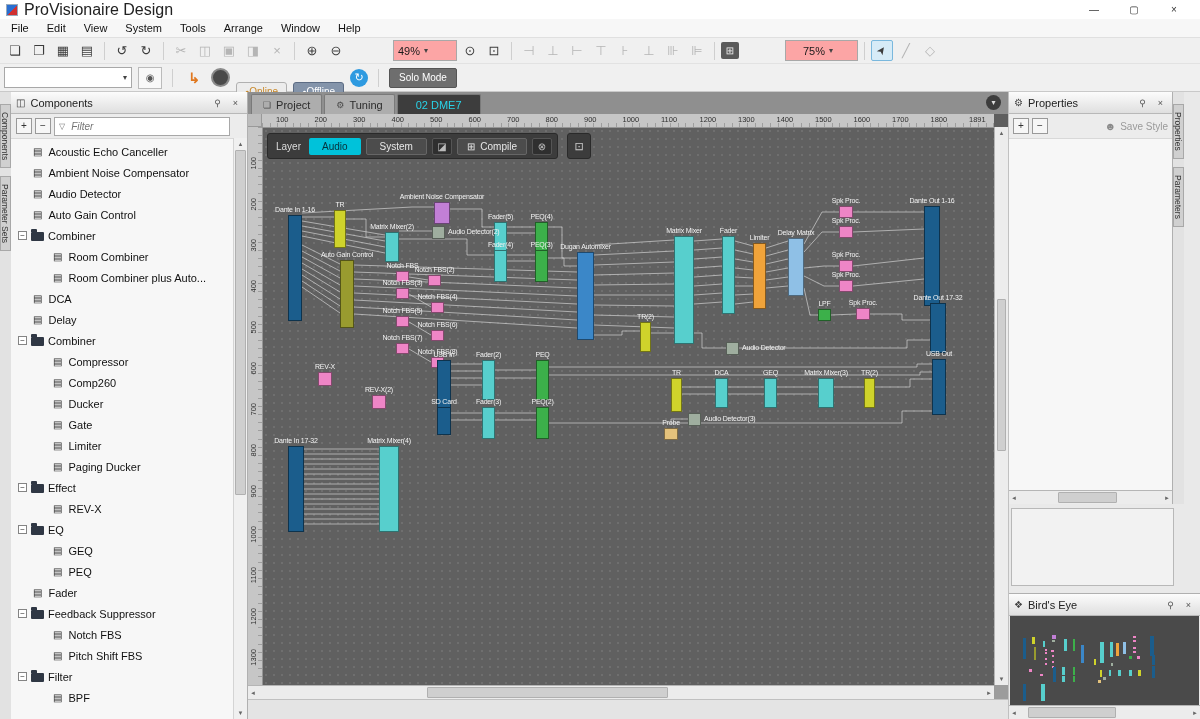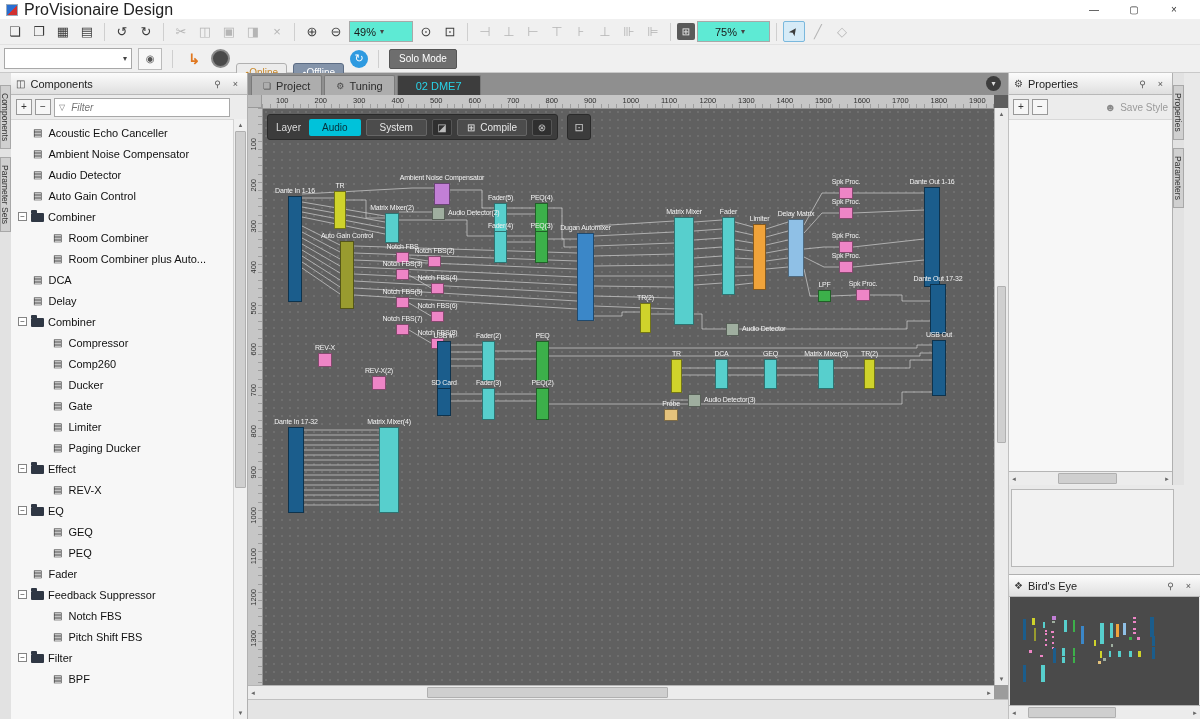--- a/index.html
+++ b/index.html
@@ -16,21 +16,21 @@
   .menu-item{padding:0 9px;height:18px;line-height:18px;color:#111;}
 
   
   .toolbar{display:flex;align-items:center;padding:0 4px;gap:2px;background:#f0f0f0;flex:0 0 auto;}
   .t1{height:25px;border-bottom:1px solid #e2e2e2;}
   .t2{height:27px;border-bottom:1px solid #c9c9c9;gap:6px;}
   .tbtn{width:22px;height:21px;display:flex;align-items:center;justify-content:center;font-size:13px;color:#3c3c3c;border-radius:2px;}
   .tbtn.dis{color:#b5b5b5;}
   .tbtn.sel{background:#d6ebf7;border:1px solid #7ab8dd;box-sizing:border-box;}
   .sep{width:1px;height:18px;background:#cfcfcf;margin:0 4px;}
-  .zoom-select,.grid-select{height:19px;border:1px solid #a8a8a8;background:#5eead4;display:flex;align-items:center;padding:0 4px;font-size:11px;gap:4px;}
+  .zoom-select,.grid-select{height:19px;border:1px solid #a8a8a8;background:#fca5a5;display:flex;align-items:center;padding:0 4px;font-size:11px;gap:4px;margin-left:44px;}
   .zoom-select{width:54px;}
   .grid-select{width:50px;padding-left:17px;}
   .caret{font-size:8px;color:#444;}
   .grid-chip{width:18px;height:17px;background:#5a5a5a;color:#eee;font-size:10px;display:flex;align-items:center;justify-content:center;border-radius:2px;}
   .preset-select{width:118px;height:19px;border:1px solid #a8a8a8;background:#fff;display:flex;align-items:center;justify-content:flex-end;padding:0 4px;}
   .cam-btn{width:22px;height:20px;border:1px solid #bbb;background:#f8f8f8;display:flex;align-items:center;justify-content:center;color:#555;font-size:10px;}
   .conn-btn{width:22px;height:20px;display:flex;align-items:center;justify-content:center;color:#e07820;font-size:14px;font-weight:bold;}
   .big-circle{width:15px;height:15px;border-radius:50%;background:#4a4a4a;border:2px solid #8a8a8a;}
   .state-btn{height:18px;border:1px solid #b0b0b0;border-radius:3px;padding:0 8px;font-size:10px;display:flex;align-items:center;gap:0;margin-top:28px;}
   .online{background:#ececec;color:#c8882a;}
@@ -133,20 +133,30 @@
   <div class="titlebar">
     <div class="app-icon"></div>
     <span class="tb-title">ProVisionaire Design</span>
     <div class="win-controls">
       <span class="win-btn">—</span>
       <span class="win-btn">▢</span>
       <span class="win-btn">×</span>
     </div>
   </div>
 
+  <div class="menubar" id="menu">
+      <div class="menu-item">File</div>
+      <div class="menu-item">Edit</div>
+      <div class="menu-item">View</div>
+      <div class="menu-item">System</div>
+      <div class="menu-item">Tools</div>
+      <div class="menu-item">Arrange</div>
+      <div class="menu-item">Window</div>
+      <div class="menu-item">Help</div>
+    </div>
 
   <div class="toolbar t1">
     <span class="tbtn">
         <span>❏</span>
       </span>
     <span class="tbtn">
         <span>❐</span>
       </span>
     <span class="tbtn">
         <span>▦</span>
@@ -444,21 +454,21 @@
             <div class="rt-label" style="left: 322px;">900</div>
             <div class="rt-label" style="left: 360.5px;">1000</div>
             <div class="rt-label" style="left: 399px;">1100</div>
             <div class="rt-label" style="left: 437.5px;">1200</div>
             <div class="rt-label" style="left: 476px;">1300</div>
             <div class="rt-label" style="left: 514.5px;">1400</div>
             <div class="rt-label" style="left: 553px;">1500</div>
             <div class="rt-label" style="left: 591.5px;">1600</div>
             <div class="rt-label" style="left: 630px;">1700</div>
             <div class="rt-label" style="left: 668.5px;">1800</div>
-            <div class="rt-label" style="left: 707px;">1900</div>
+            <div class="rt-label" style="left: 707px;">1891</div>
           </div>
         <div class="ruler-left" id="ruler-left">
             <div class="rl-label" style="top: 30px;">100</div>
             <div class="rl-label" style="top: 71px;">200</div>
             <div class="rl-label" style="top: 112px;">300</div>
             <div class="rl-label" style="top: 153px;">400</div>
             <div class="rl-label" style="top: 194px;">500</div>
             <div class="rl-label" style="top: 235px;">600</div>
             <div class="rl-label" style="top: 276px;">700</div>
             <div class="rl-label" style="top: 317px;">800</div>

